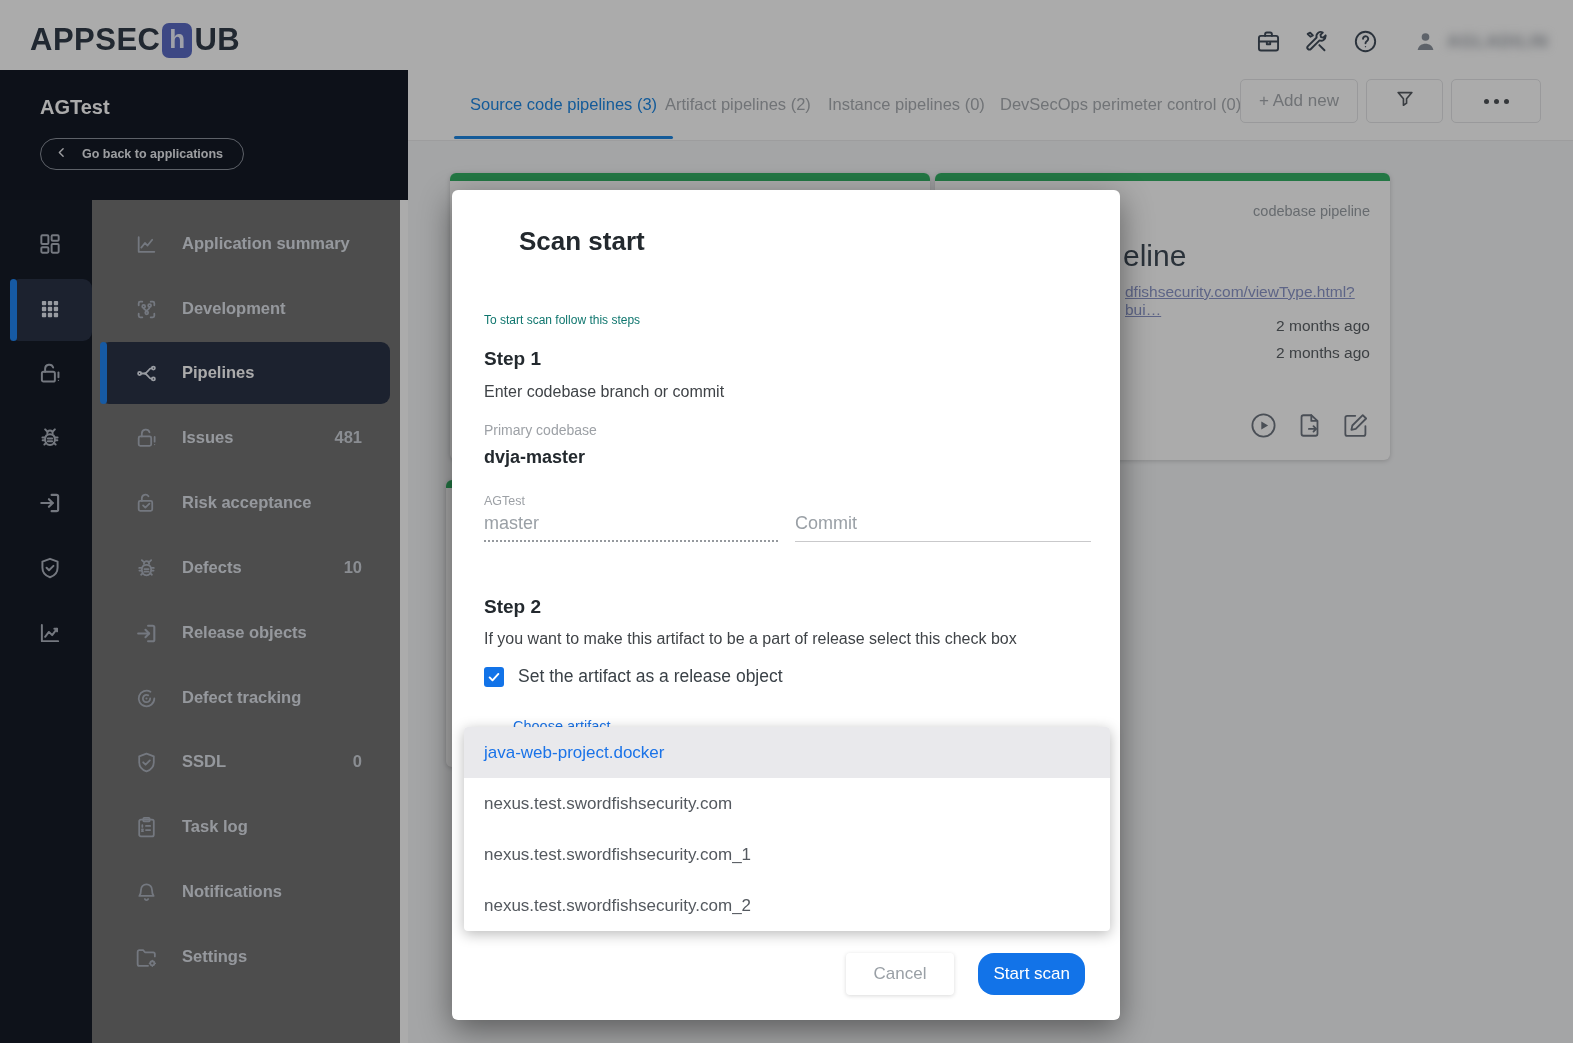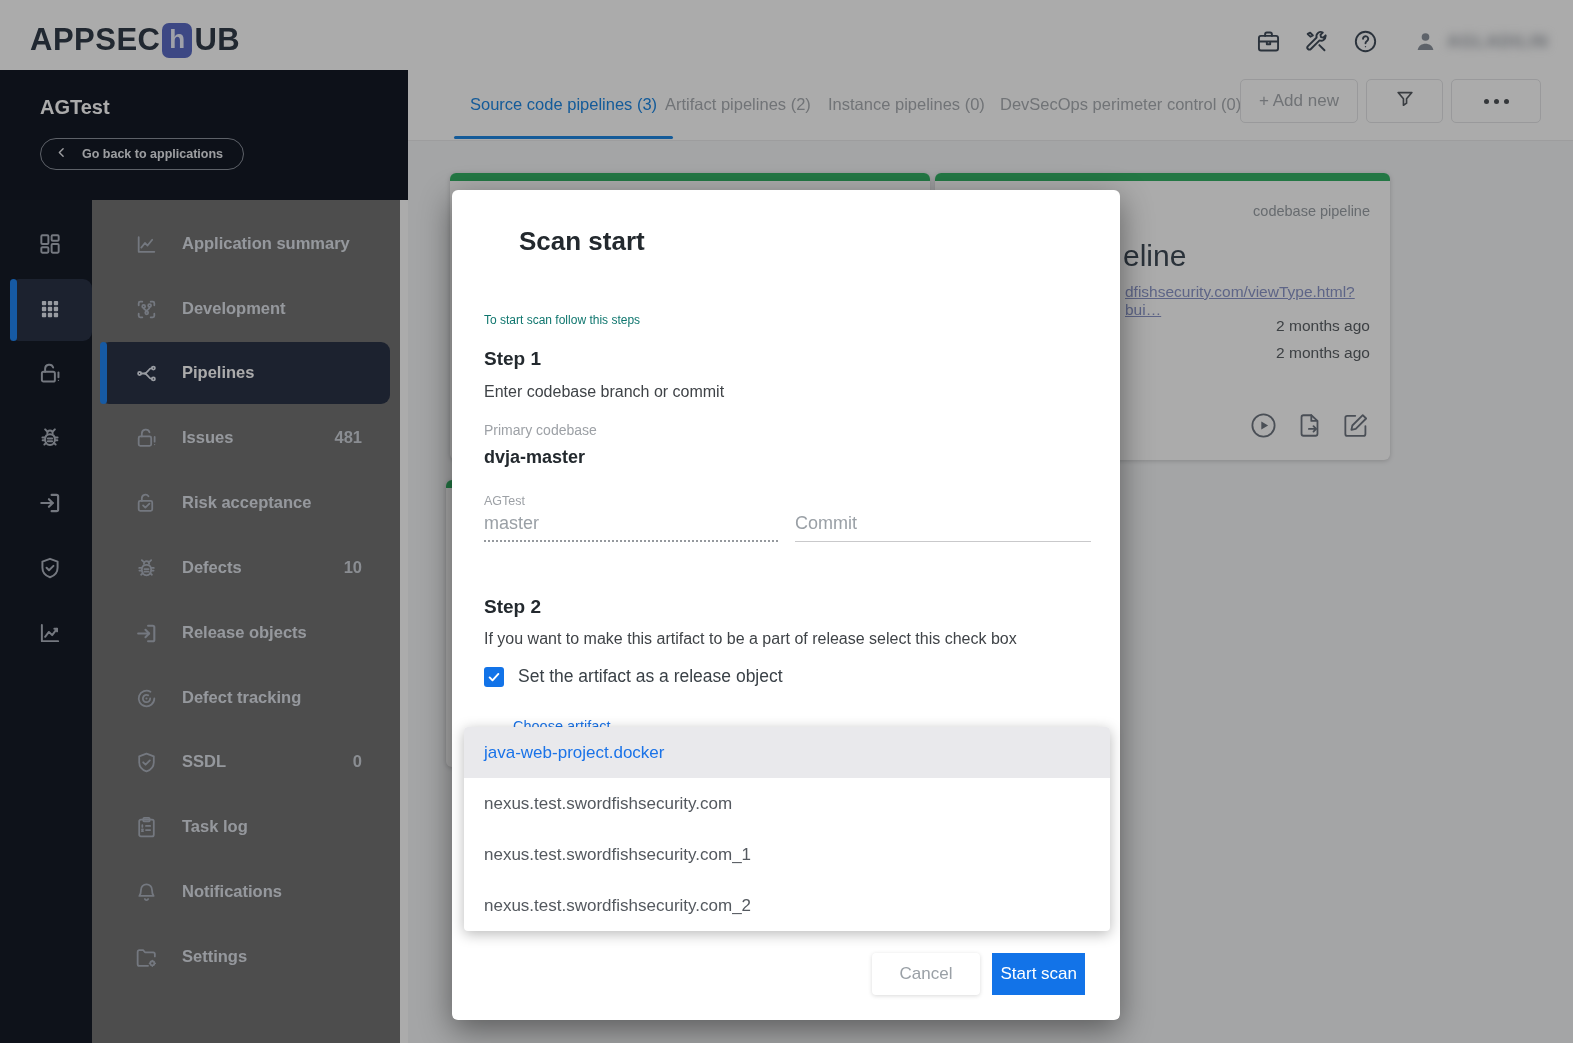--- a/index.html
+++ b/index.html
@@ -73,24 +73,24 @@
   .m-input{position:absolute;top:322px;height:30px;box-sizing:border-box;border:none;outline:none;background:transparent;
         font-family:"Liberation Sans",sans-serif;font-size:18px;color:#3f4347;padding:0 0 6px 0;}
   .m-input::placeholder{color:#9aa0a6;opacity:1;}
   .in-branch{left:32px;width:294px;border-bottom:2px dotted #95999e;}
   .in-commit{left:343px;width:296px;border-bottom:1px solid #c9c9cb;}
   .checkrow{position:absolute;left:32px;top:476px;display:flex;align-items:center;gap:14px;cursor:pointer;}
   .cbx{width:20px;height:20px;background:#1273e8;border-radius:3px;display:flex;align-items:center;justify-content:center;}
   .cbx svg{width:14px;height:14px;}
   .checklabel{font-size:17.5px;color:#3a4147;}
   .m-choose{position:absolute;left:32px;top:528px;font-size:14.5px;color:#1a73e8;margin-left:29px;}
-  .m-footer{position:absolute;right:35px;top:763px;display:flex;gap:12px;}
+  .m-footer{position:absolute;right:35px;top:763px;display:flex;gap:24px;}
   .btn-cancel{height:42px;padding:0 28px;background:#fff;border:none;border-radius:4px;color:#9aa0a6;
         font-size:17px;box-shadow:0 1px 4px rgba(0,0,0,.15);cursor:pointer;font-family:"Liberation Sans",sans-serif;}
-  .btn-start{height:42px;padding:0 8px;background:#1273e8;border:none;border-radius:0;color:#fff;
+  .btn-start{height:42px;padding:0 15px;background:#1273e8;border:none;border-radius:16px;color:#fff;
         font-size:17px;cursor:pointer;font-family:"Liberation Sans",sans-serif;}
   
   .dropdown{position:absolute;left:464px;top:727px;width:646px;background:#fff;border-radius:4px;overflow:hidden;
         box-shadow:0 3px 14px rgba(0,0,0,.28);text-align:right;}
   .opt{height:51px;display:flex;align-items:center;padding-left:20px;font-size:17px;color:#54595f;cursor:pointer;}
   .opt.sel{background:#e9e9ec;color:#1a73e8;}
 </style>
 </head>
 <body>
 

